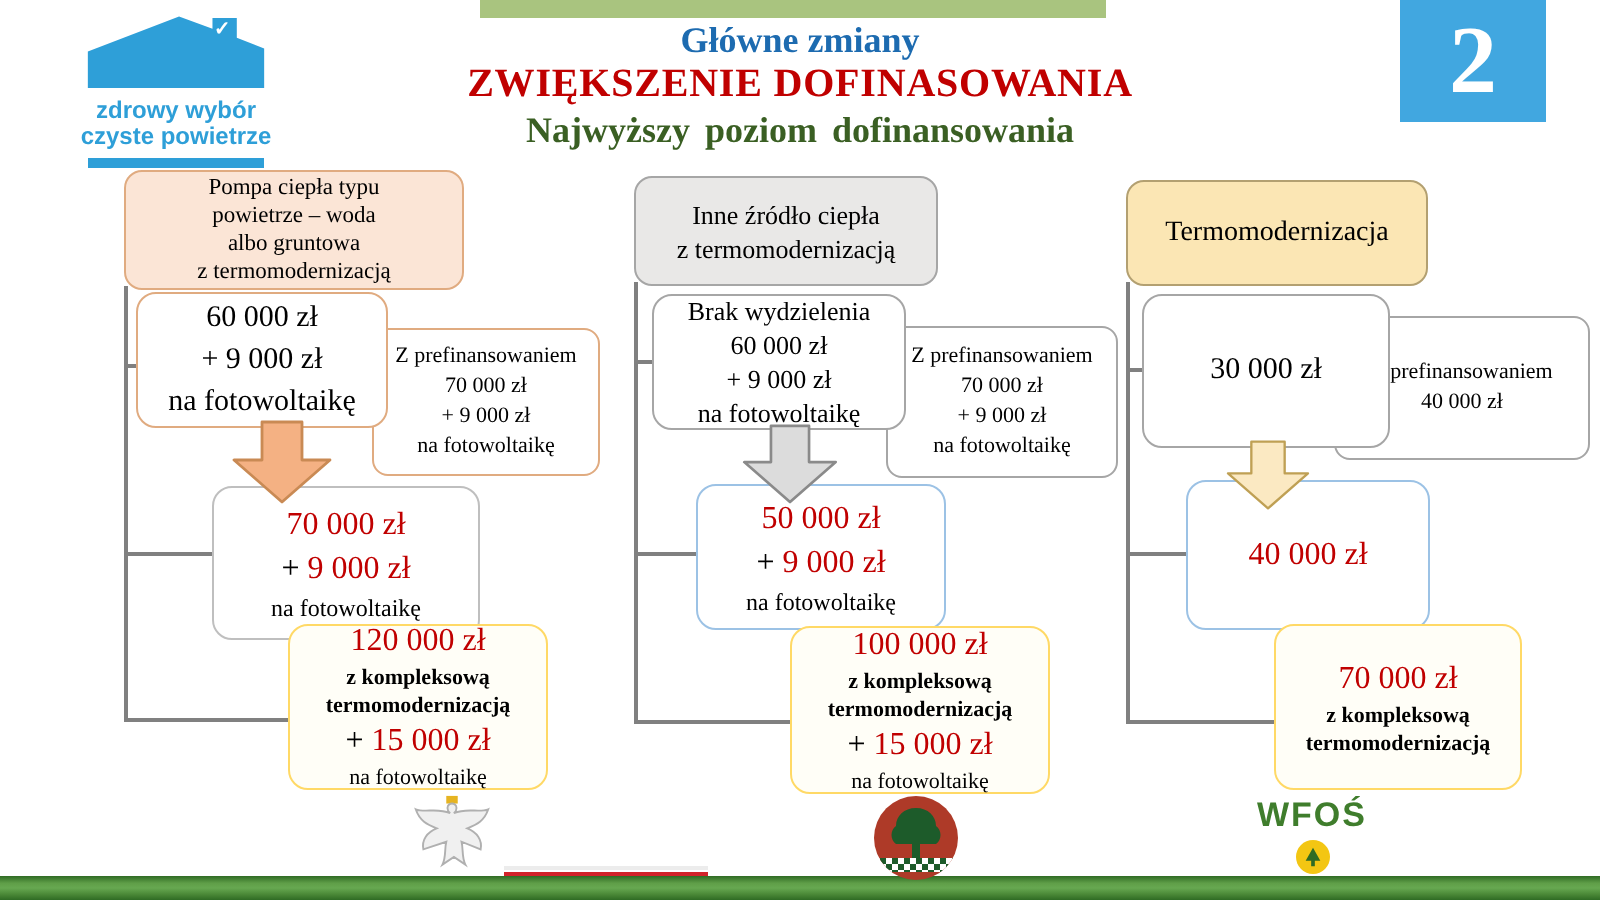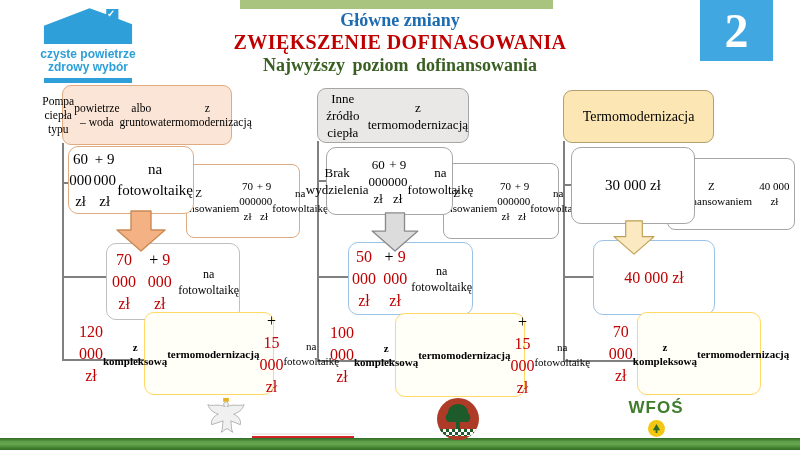--- a/index.html
+++ b/index.html
@@ -19,21 +19,21 @@
   
   .plogo{position:absolute;left:30px;top:6px;width:116px;text-align:center;z-index:2;
          font-family:"Liberation Sans",sans-serif;}
   .plogo .lt{color:#2e9fd8;font-weight:bold;font-size:12px;line-height:13px;}
   .plogo .lbar{margin:4px auto 0;width:88px;height:5px;background:#2e9fd8;}
 
   
   .conn{position:absolute;background:#808080;z-index:1;}
 
   
-  .box{position:absolute;display:flex;flex-direction:row;justify-content:center;align-items:center;
+  .box{position:absolute;display:flex;flex-direction:column;justify-content:center;align-items:center;
        text-align:center;background:#fff;border-radius:10px;z-index:3;}
   .hbox{z-index:2;border-radius:9px;}
   .c1-border{border:1.6px solid #e0ab80;}
   .c2-border{border:1.6px solid #a6a6a6;}
   .gray-border{border:1.6px solid #bfbfbf;}
   .blue-border{border:1.6px solid #9cc2e5;}
   .yellow-border{border:1.6px solid #ffd966;background:#fffef7;z-index:4;}
   .prefin{z-index:2;border-radius:8px;}
   .arrow{position:absolute;z-index:4;}
 
@@ -75,22 +75,22 @@
 
 <div class="slide">
 
   <div class="topbar"></div>
 
   <div class="plogo">
     <svg viewBox="0 0 120 50" width="92" height="38">
       <path d="M2 50 L2 26 L62 3 L84 11 L84 4 L100 4 L100 17 L118 24 L118 50 Z" fill="#2e9fd8"></path>
       <text x="85" y="15" font-size="13" fill="#ffffff" font-weight="bold">✓</text>
     </svg>
+    <div class="lt">zdrowy wybór</div>
     <div class="lt">czyste powietrze</div>
-    <div class="lt">zdrowy wybór</div>
     <div class="lbar"></div>
   </div>
 
   <div class="title">
     <div class="t1">Główne zmiany</div>
     <div class="t2">ZWIĘKSZENIE DOFINASOWANIA</div>
     <div class="t3">Najwyższy poziom dofinansowania</div>
   </div>
 
   <div class="pagenum">

